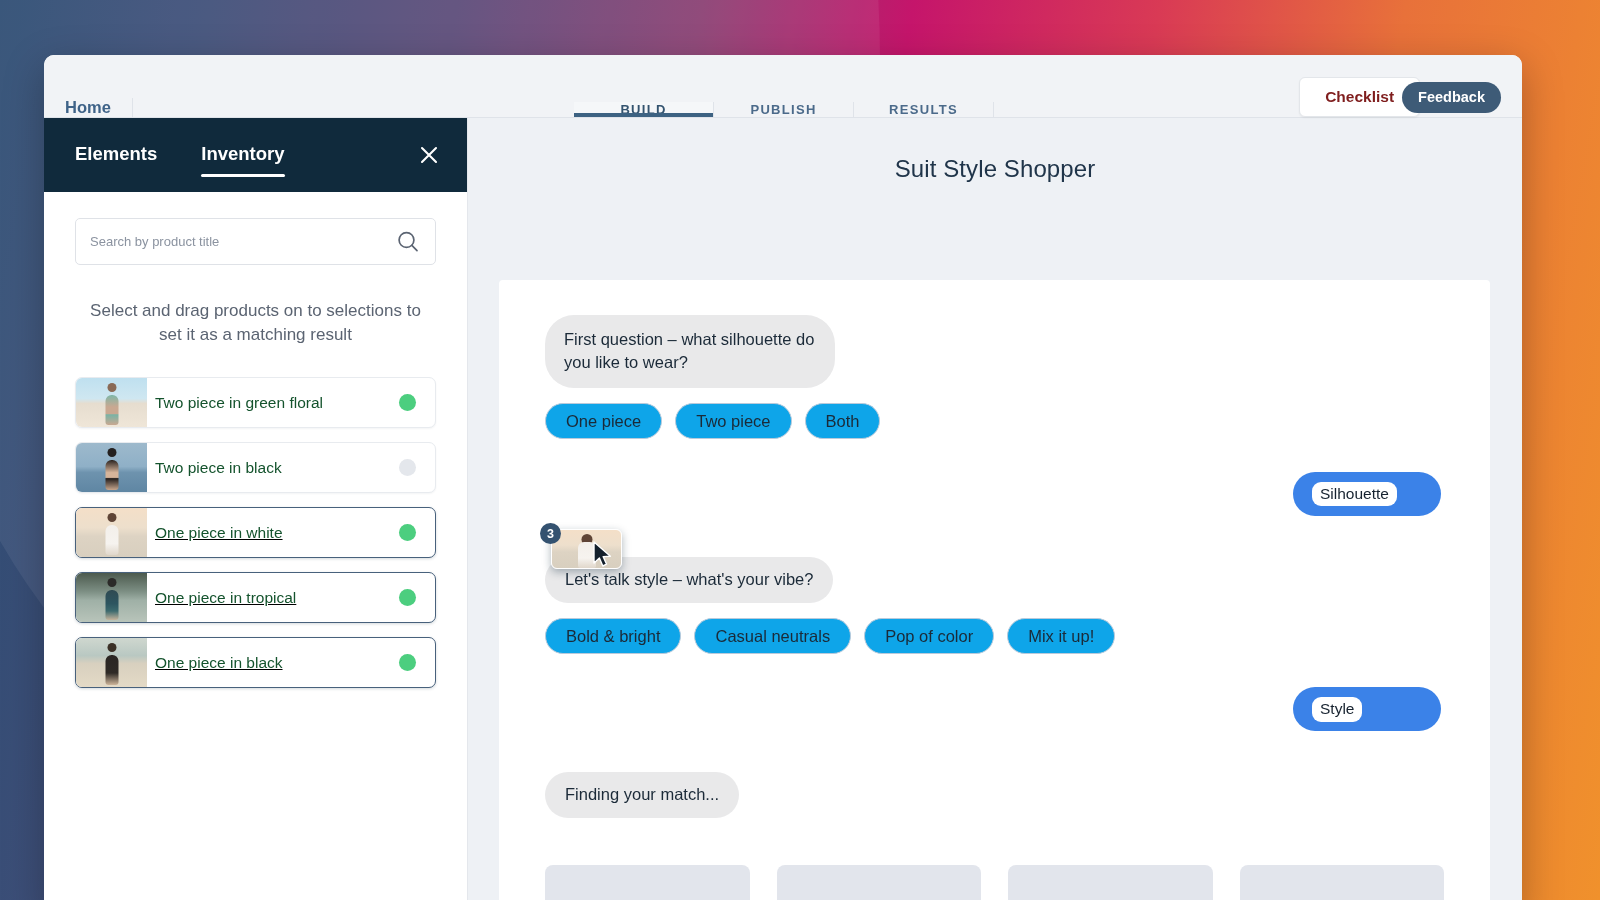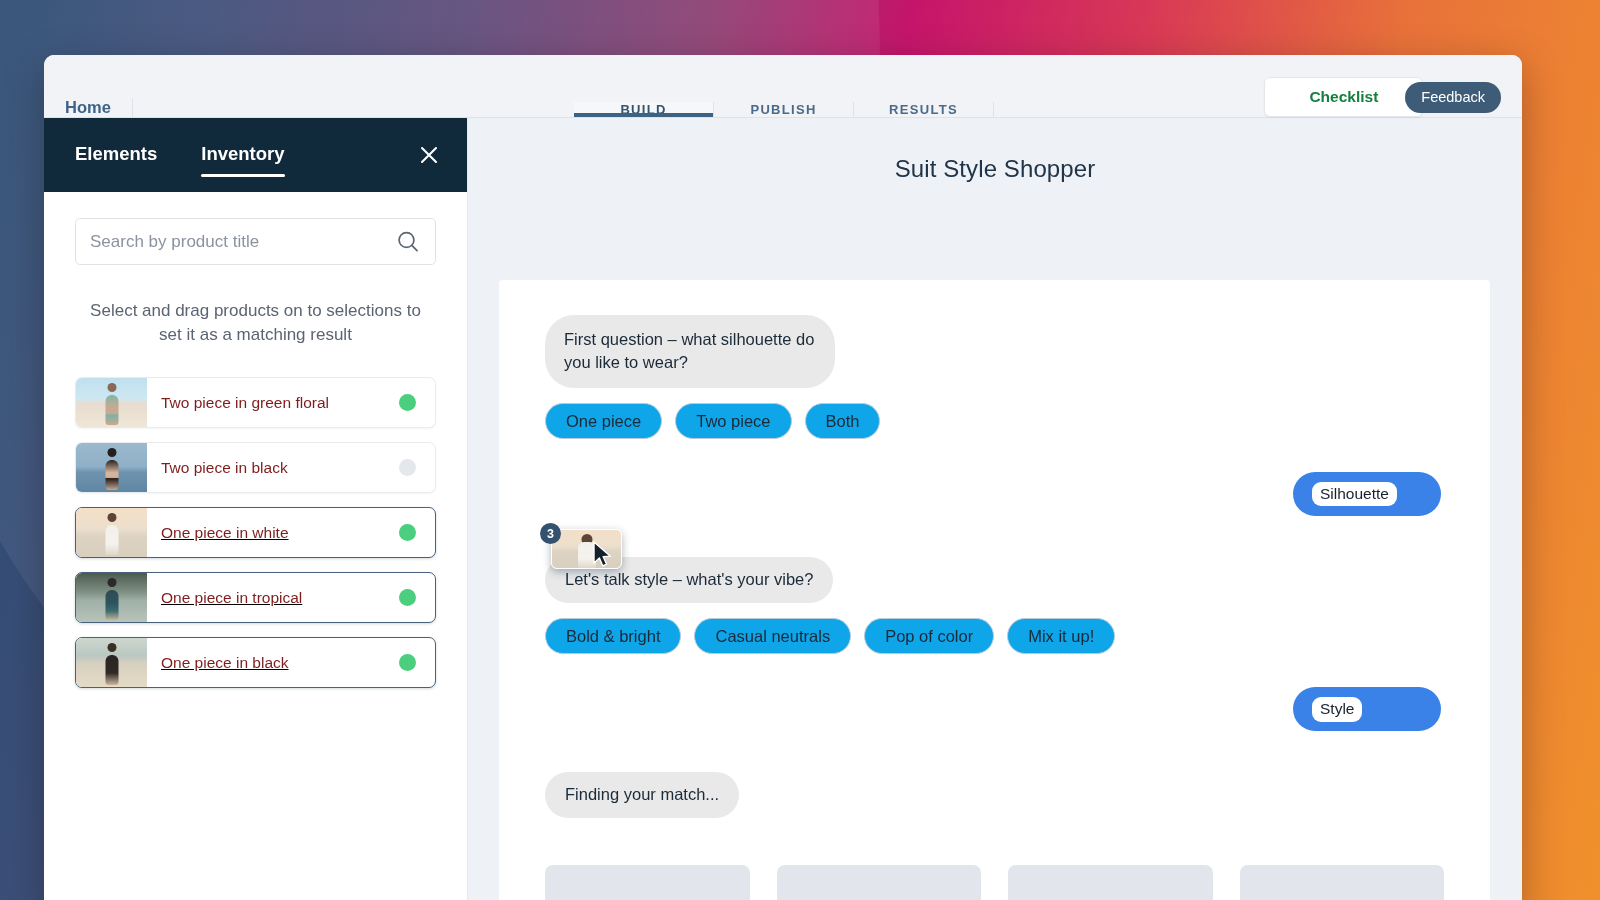--- a/index.html
+++ b/index.html
@@ -106,45 +106,45 @@
   #topbar-right {
     flex: 1;
     display: flex;
     align-items: center;
     justify-content: flex-end;
     padding-right: 21px;
     gap: 0px;
   }
   #checklist-btn {
     height: 40px;
-    padding: 0 44px;
+    padding: 0 25px;
     background: #ffffff;
     border: 1px solid #e3e6ea;
     border-radius: 6px;
     display: flex;
     align-items: center;
-    color: #15803d;
+    color: #7f1d1d;
     font-size: 15.5px;
     font-weight: 700;
     cursor: pointer;
     box-shadow: 0 1px 2px rgba(0,0,0,0.05);
     margin-right: -18px;
     position: relative;
     z-index: 1;
   }
   #feedback-btn {
     height: 31px;
     padding: 0 16px;
     background: #3e5b77;
     border-radius: 16px;
     display: flex;
     align-items: center;
     color: #ffffff;
     font-size: 14.5px;
-    font-weight: 400;
+    font-weight: 700;
     cursor: pointer;
     position: relative;
     z-index: 2;
   }
 
   
   #body-split { display: flex; height: calc(100% - 63px); }
 
   
   #sidebar {
@@ -196,21 +196,21 @@
     border-radius: 5px;
     display: flex;
     align-items: center;
     padding: 0 14px;
     background: #fff;
   }
   #search-input {
     border: none;
     outline: none;
     flex: 1;
-    font-size: 17px;
+    font-size: 13px;
     color: #2e3d4d;
     font-family: "Liberation Sans", sans-serif;
     background: transparent;
   }
   #search-input::placeholder { color: #8b93a0; }
   #search-icon { width: 26px; height: 26px; cursor: pointer; }
 
   #hint {
     margin-top: 34px;
     text-align: center;
@@ -257,23 +257,23 @@
     position: absolute;
     left: 50%;
     transform: translateX(-50%);
     top: 5px;
     width: 9px; height: 9px;
     border-radius: 50%;
     background: rgba(60,40,30,.55);
   }
   .product-title {
     flex: 1;
-    padding-left: 14px;
+    padding-left: 8px;
     font-size: 15.5px;
-    color: #7f1d1d;
+    color: #14532d;
     font-weight: 400;
   }
   .status-dot {
     width: 17px; height: 17px;
     border-radius: 50%;
     margin-right: 19px;
     flex: 0 0 17px;
   }
   .status-dot.on { background: #4cce7f; }
   .status-dot.off { background: #e4e7ec; }

